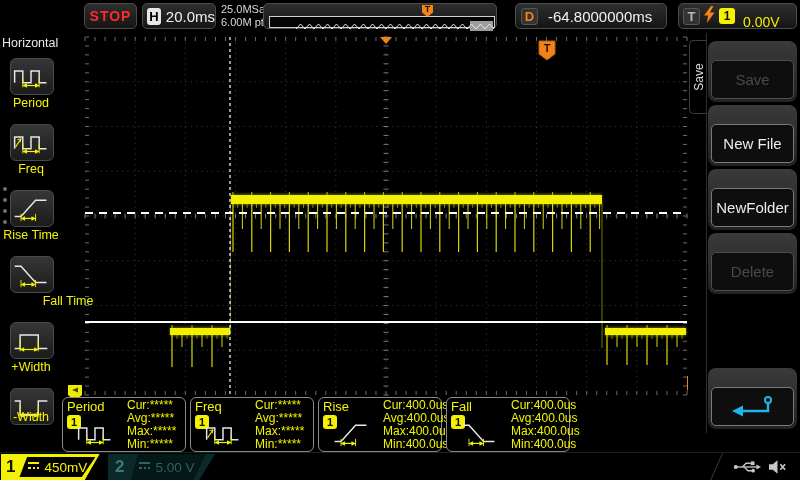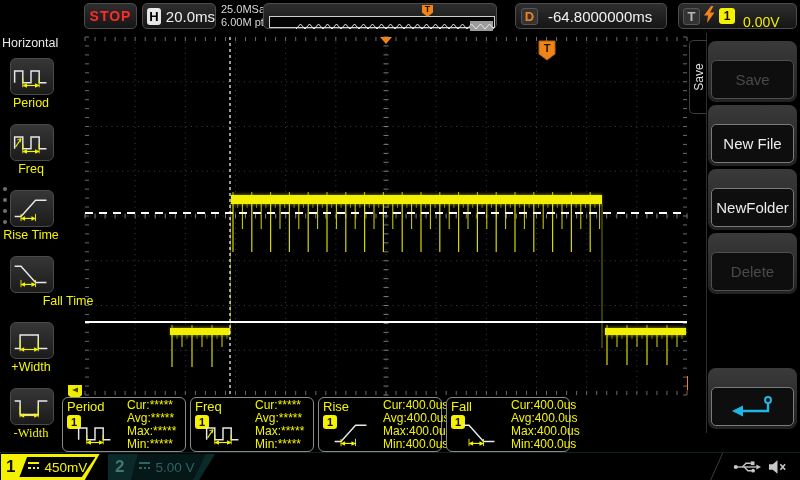--- a/index.html
+++ b/index.html
@@ -167,21 +167,21 @@
             <path d="M30.5,28 l-5,-2.5 v5 z" fill="#f4f400"></path>
           </svg></span></div>
       <div class="slabel" style="top: 360px;">+Width</div>
       <div class="sicon" style="top: 388px;"><span><svg width="40" height="33" viewBox="0 0 44 34">
    <path d="M4,12 h6 v15 h20 v-15 h10" stroke="#e8e8e8" stroke-width="1.6" fill="none"></path>
    <path d="M10,17 v13 M30,17 v13" stroke="#f4f400" stroke-width="1"></path>
    <path d="M13,28 h14" stroke="#f4f400" stroke-width="1.3"></path>
    <path d="M9.5,28 l5,-2.5 v5 z" fill="#f4f400"></path>
             <path d="M30.5,28 l-5,-2.5 v5 z" fill="#f4f400"></path>
           </svg></span></div>
-      <div class="slabel" style="top: 426px; font-family: Liberation Serif, serif;">-Width</div>
+      <div class="slabel" style="top: 410px;">-Width</div>
       <div class="sdot" style="top: 187px;"></div>
       <div class="sdot" style="top: 198px;"></div>
       <div class="sdot" style="top: 209px;"></div>
       <div class="sdot" style="top: 220px;"></div>
     </div>
 
   <svg id="scope" width="602" height="358">
     <defs>
         <filter id="blur" x="-20%" y="-150%" width="140%" height="400%">
           <feGaussianBlur stdDeviation="1.4"></feGaussianBlur>

